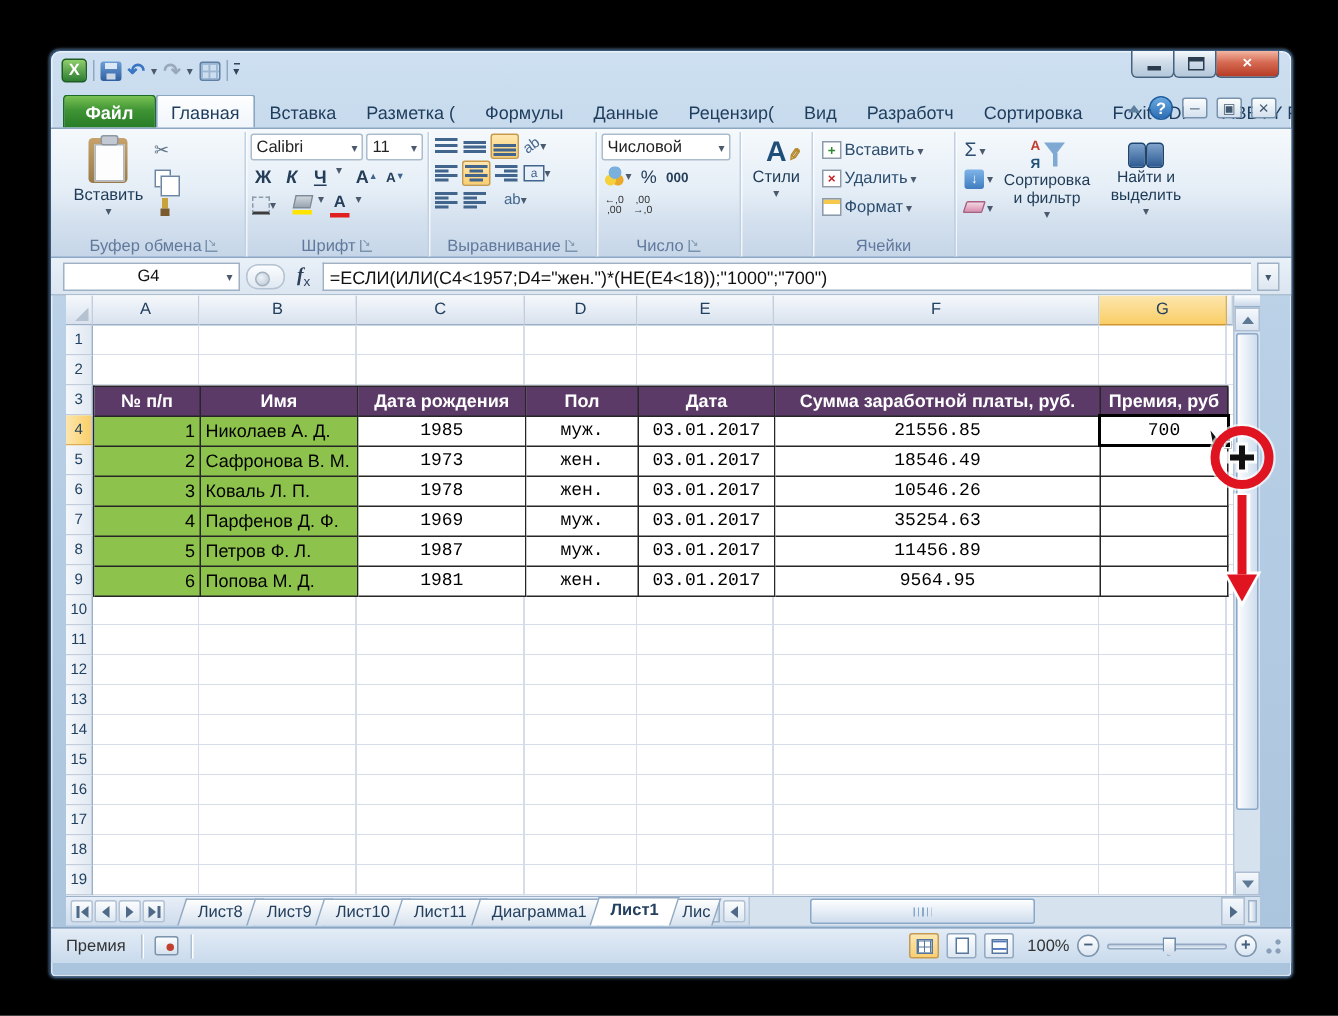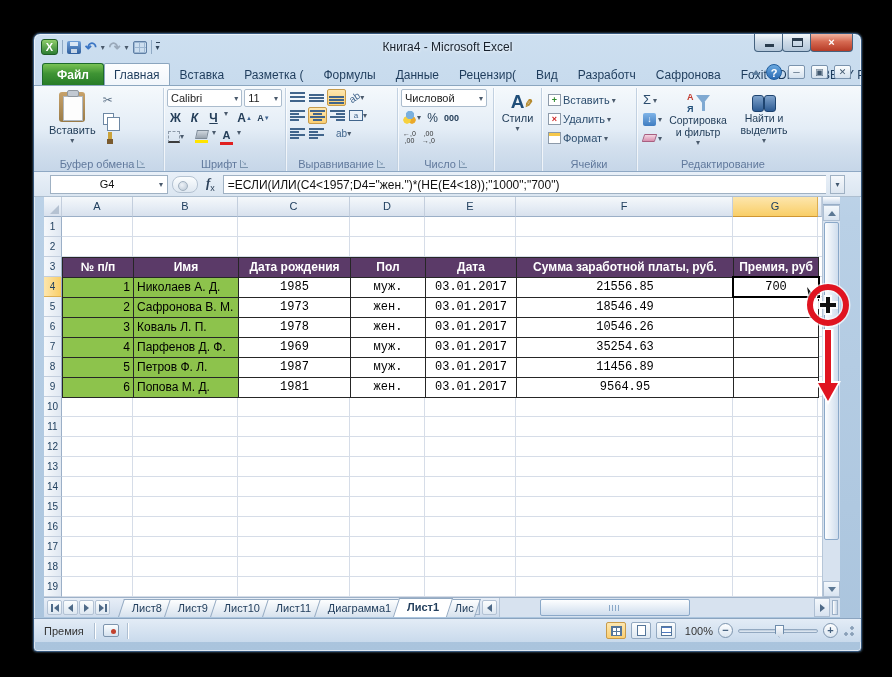--- a/index.html
+++ b/index.html
@@ -136,21 +136,21 @@
     border-left:7px solid transparent; border-right:7px solid transparent; border-top:9px solid #7fa9d2; }
   .funnel:after { content:""; position:absolute; left:-1.5px; top:-2px; width:3px; height:9px; background:#7fa9d2; }
   .binoc { position:relative; width:24px; height:20px; }
   .binoc:before, .binoc:after { content:""; position:absolute; top:3px; width:10px; height:15px;
     background:linear-gradient(#7fa3cc,#2d5b93); border-radius:3px; border:1px solid #1e4470; }
   .binoc:before { left:0; } .binoc:after { right:0; }
   .twoline { width:66px; }
 
   
   .fbar { height:25px; background:linear-gradient(#e9f0f8,#dbe6f1); border-bottom:1px solid #aebfd0;
-    display:flex; align-items:center; padding:0 16px; gap:4px; }
+    display:flex; align-items:center; padding:0 8px; gap:4px; }
   .namebox { width:118px; height:19px; background:#fff; border:1px solid #9fb1c3;
     font-size:11px; display:flex; align-items:center; padding:0 4px; }
   .namebox .nm { flex:1; text-align:center; color:#111; }
   .fb-pill { width:26px; height:17px; border:1px solid #b5c3d2; border-radius:8px;
     background:linear-gradient(#fbfdfe,#dfe8f1); position:relative; }
   .fb-pill:before { content:""; position:absolute; left:5px; top:4px; width:8px; height:8px; border-radius:50%;
     background:radial-gradient(circle at 3px 3px,#eef3f8,#b9c6d4); border:1px solid #a2b1c0; }
   .fx { font-size:13px; color:#2a3f58; padding:0 4px; }
   .fx i { font-family:"Liberation Serif",serif; font-weight:bold; }
   .fx sub { font-size:9px; }
@@ -275,21 +275,20 @@
       <div class="qat-sep"></div>
       <div class="disk"></div>
       <span class="undo">↶</span>
           <span class="dd">▾</span>
       <span class="redo">↷</span>
           <span class="dd">▾</span>
       <div class="qat-grid"></div>
       <div class="qat-sep"></div>
       <span class="qat-more">▾</span>
     </div>
-    <div class="title-text">Книга4  - Microsoft Excel</div>
     <div class="win-controls">
       <div class="wbtn">
             <span class="min-glyph"></span>
           </div>
       <div class="wbtn">
             <span class="max-glyph"></span>
           </div>
       <div class="wbtn close">×</div>
     </div>
   </div>
@@ -297,21 +296,21 @@
   <div class="tabstrip">
     <div class="rtab file">Файл</div>
     <div class="rtab active">Главная</div>
     <div class="rtab">Вставка</div>
     <div class="rtab">Разметка (</div>
     <div class="rtab">Формулы</div>
     <div class="rtab">Данные</div>
     <div class="rtab">Рецензир(</div>
     <div class="rtab">Вид</div>
     <div class="rtab">Разработч</div>
-    <div class="rtab">Сафронова</div>
+    <div class="rtab">Сортировка</div>
     <div class="rtab">Foxit PDF</div>
     <div class="rtab">ABBYY PDF</div>
     <div class="strip-right">
       <span class="chev"></span>
       <div class="help">?</div>
       <div class="mini">─</div>
       <div class="mini">▣</div>
       <div class="mini">✕</div>
     </div>
   </div>
@@ -534,23 +533,20 @@
                 <span class="funnel"></span>
           </div>
           <div class="cap" style="font-size:10.5px">Сортировка и фильтр</div>
           <span class="dd">▾</span>
         </div>
         <div class="bigbtn twoline">
           <div class="binoc"></div>
           <div class="cap" style="font-size:10.5px">Найти и выделить</div>
           <span class="dd">▾</span>
         </div>
-      </div>
-      <div class="g-label">
-        <span>Редактирование</span>
       </div>
     </div>
   </div>
 
   <div class="fbar">
     <div class="namebox">
       <span class="nm">G4</span>
       <span class="dd">▾</span>
     </div>
     <div class="fb-pill"></div>

